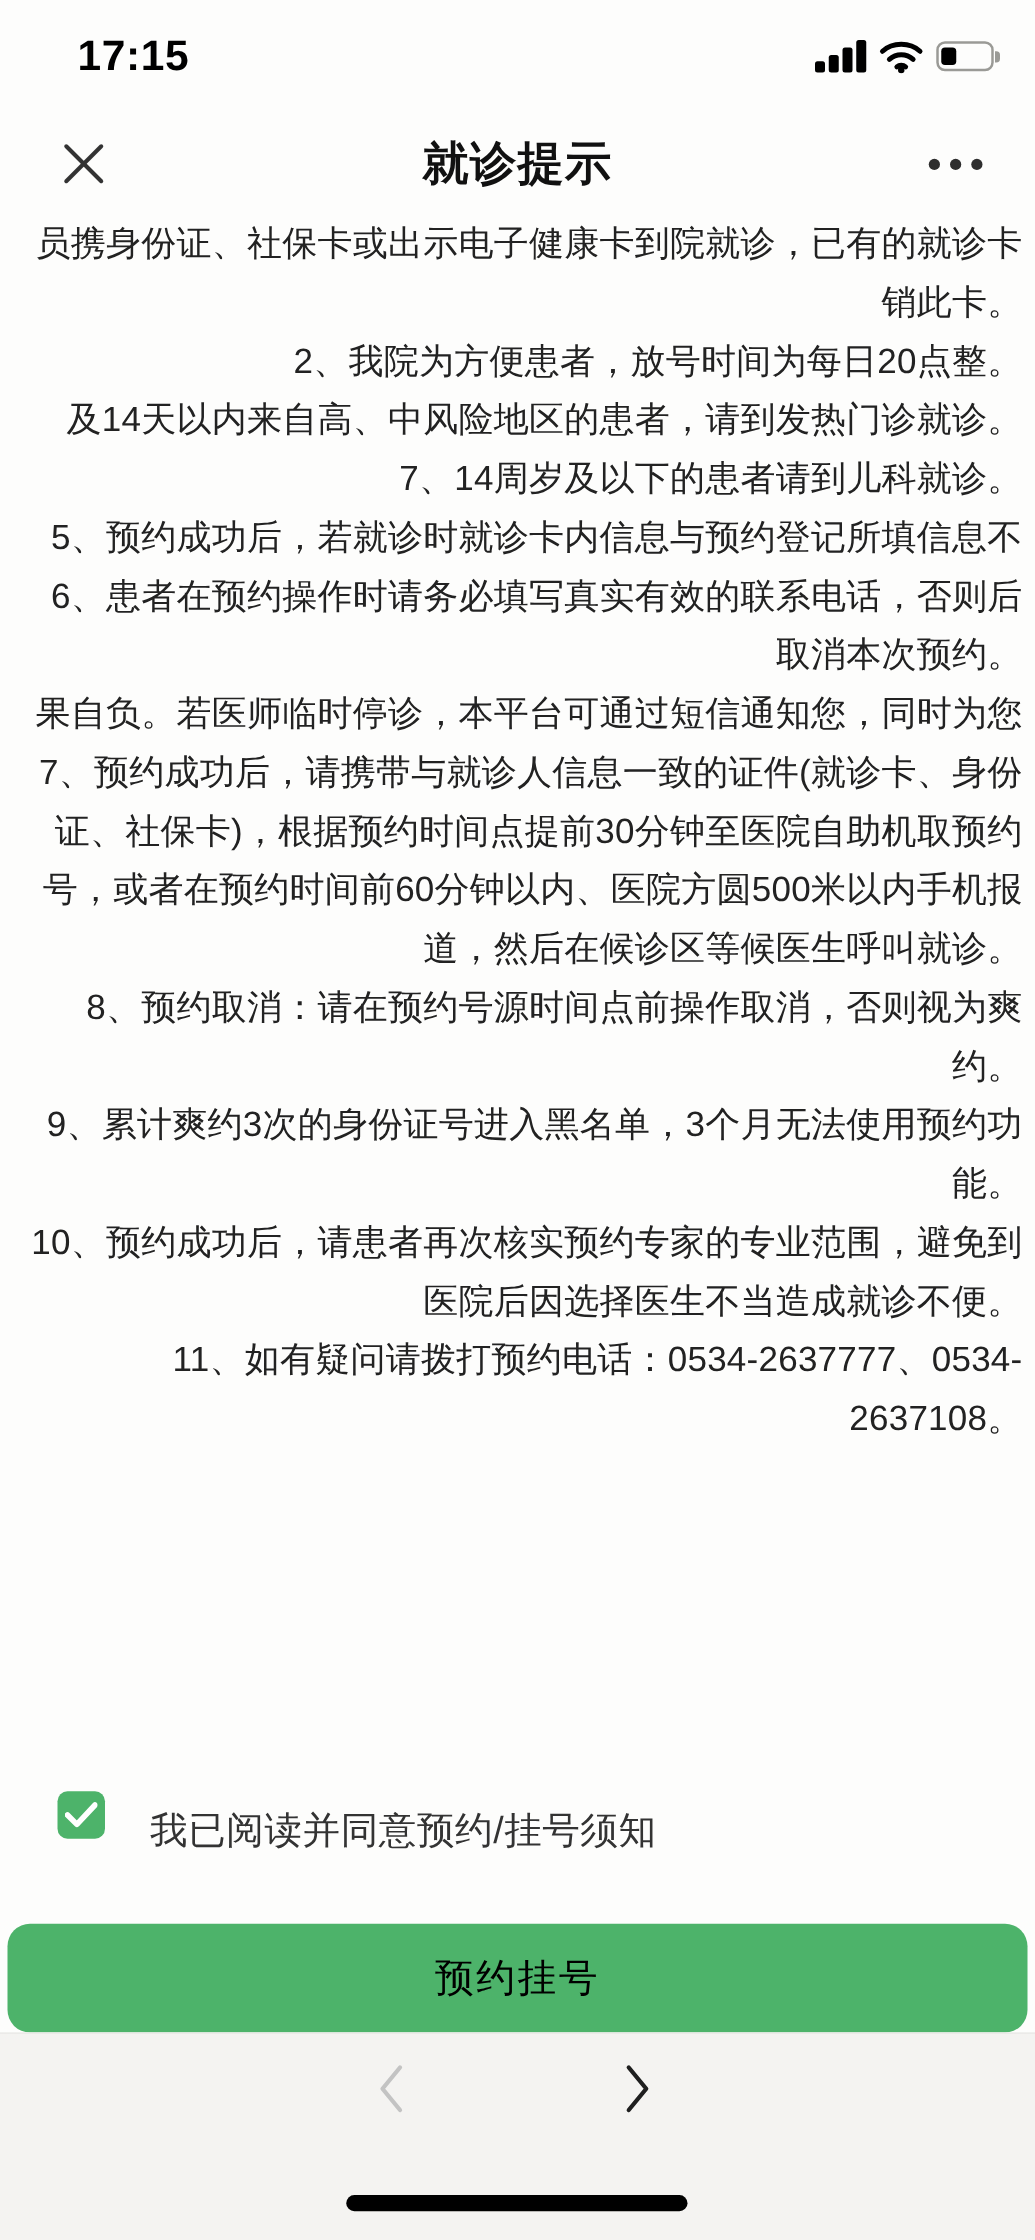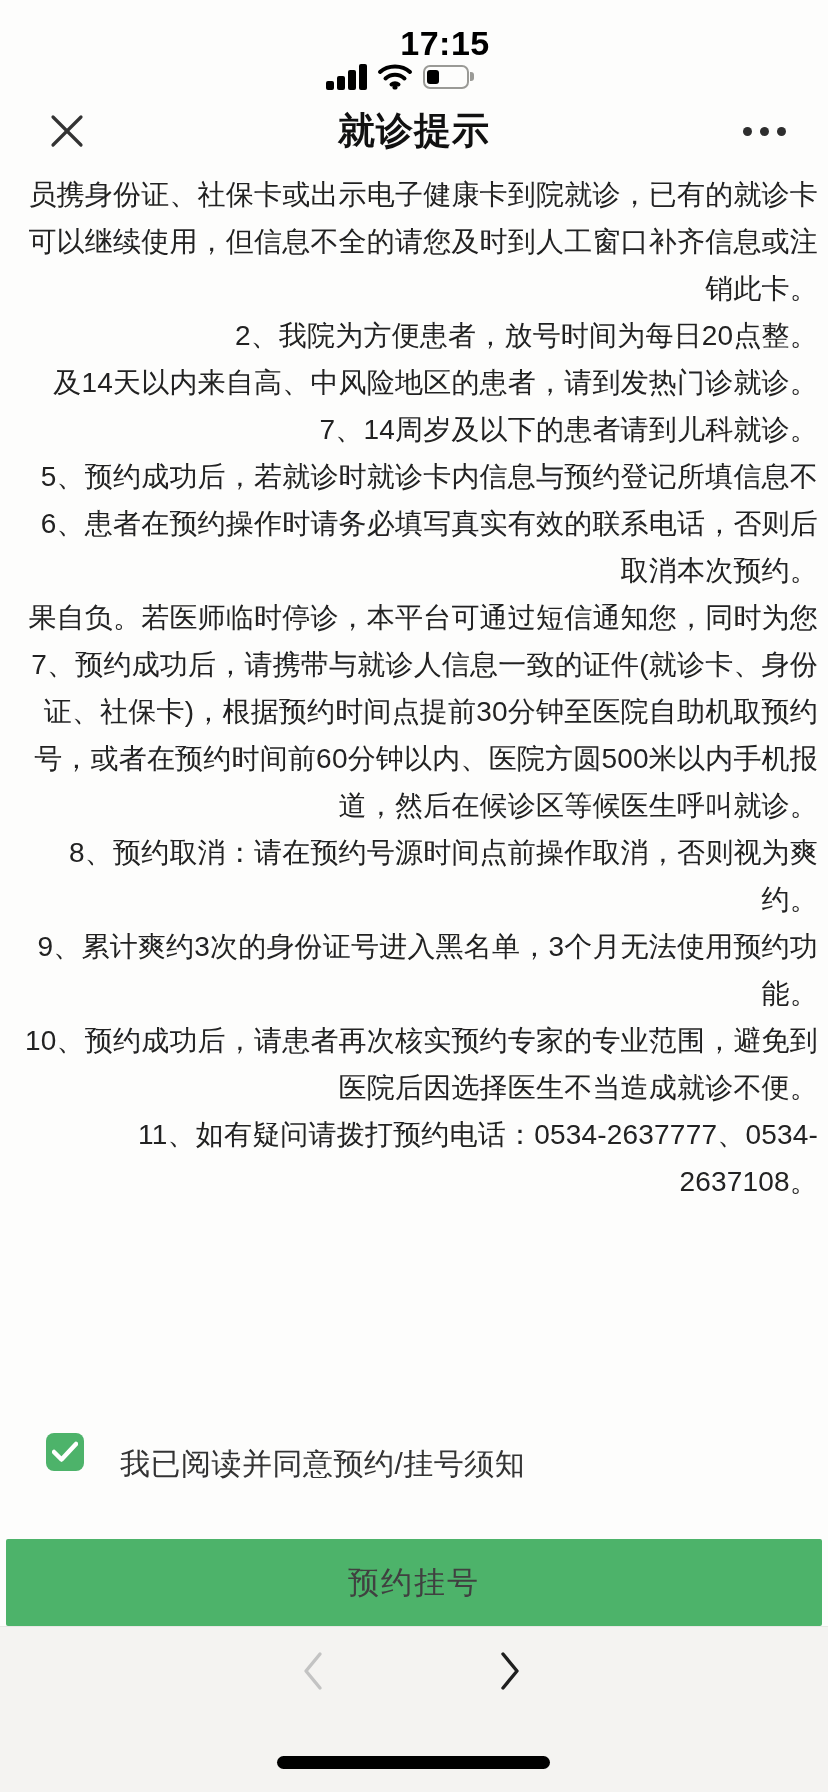--- a/index.html
+++ b/index.html
@@ -11,21 +11,21 @@
   }
   :root{
     --accent-green:#4db36a;
     --footer-bg:#f4f3f1;
     --text-dark:#222222;
   }
 
   
   .statusbar{
     position:absolute;top:0;left:0;right:0;height:90px;
-    display:flex;align-items:center;justify-content:flex-end;flex-direction:column;
+    display:flex;align-items:center;justify-content:space-between;
   }
   .sb-time{
     margin-left:62px;font-size:34px;font-weight:bold;color:#000;
     letter-spacing:0.5px;
   }
   .sb-icons{display:flex;align-items:center;margin-right:28px;gap:10px;}
   .sig{display:flex;align-items:flex-end;gap:3px;height:26px;}
   .sig span{display:block;width:8px;background:#000;border-radius:2px;}
   .sig .b1{height:9px}.sig .b2{height:14px}.sig .b3{height:20px}.sig .b4{height:26px}
   .wifi-svg{display:block;}
@@ -77,22 +77,22 @@
     width:38px;height:38px;border-radius:8px;background:var(--accent-green);
     display:flex;align-items:center;justify-content:center;flex:0 0 auto;
   }
   .agree-label{
     margin-left:36px;font-size:30px;color:#333;letter-spacing:0.5px;margin-top:24px;
   }
 
   
   .submit-btn{
     position:absolute;top:1539px;left:6px;width:816px;height:87px;
-    background:var(--accent-green);border:none;border-radius:2px;
-    color:#404040;font-size:31px;letter-spacing:2px;cursor:pointer;
+    background:var(--accent-green);border:none;border-radius:18px;
+    color:#000000;font-size:31px;letter-spacing:2px;cursor:pointer;
     font-family:inherit;
     display:flex;align-items:center;justify-content:center;
   }
 
   
   .footer{
     position:absolute;top:1626px;left:0;right:0;bottom:0;
     background:var(--footer-bg);
     border-top:1px solid #e8e7e5;
   }
@@ -146,21 +146,20 @@
   <div class="nav-title">就诊提示</div>
   <button class="nav-more">
     <i></i>
       <i></i>
       <i></i>
   </button>
 </div>
 
 <div class="notice">
     <div class="line">员携身份证、社保卡或出示电子健康卡到院就诊，已有的就诊卡</div>
-    <div class="line">可以继续使用，但信息不全的请您及时到人工窗口补齐信息或注</div>
     <div class="line">销此卡。</div>
     <div class="line">2、我院为方便患者，放号时间为每日20点整。</div>
     <div class="line">及14天以内来自高、中风险地区的患者，请到发热门诊就诊。</div>
     <div class="line">7、14周岁及以下的患者请到儿科就诊。</div>
     <div class="line">5、预约成功后，若就诊时就诊卡内信息与预约登记所填信息不</div>
     <div class="line">6、患者在预约操作时请务必填写真实有效的联系电话，否则后</div>
     <div class="line">取消本次预约。</div>
     <div class="line">果自负。若医师临时停诊，本平台可通过短信通知您，同时为您</div>
     <div class="line">7、预约成功后，请携带与就诊人信息一致的证件(就诊卡、身份</div>
     <div class="line">证、社保卡)，根据预约时间点提前30分钟至医院自助机取预约</div>

